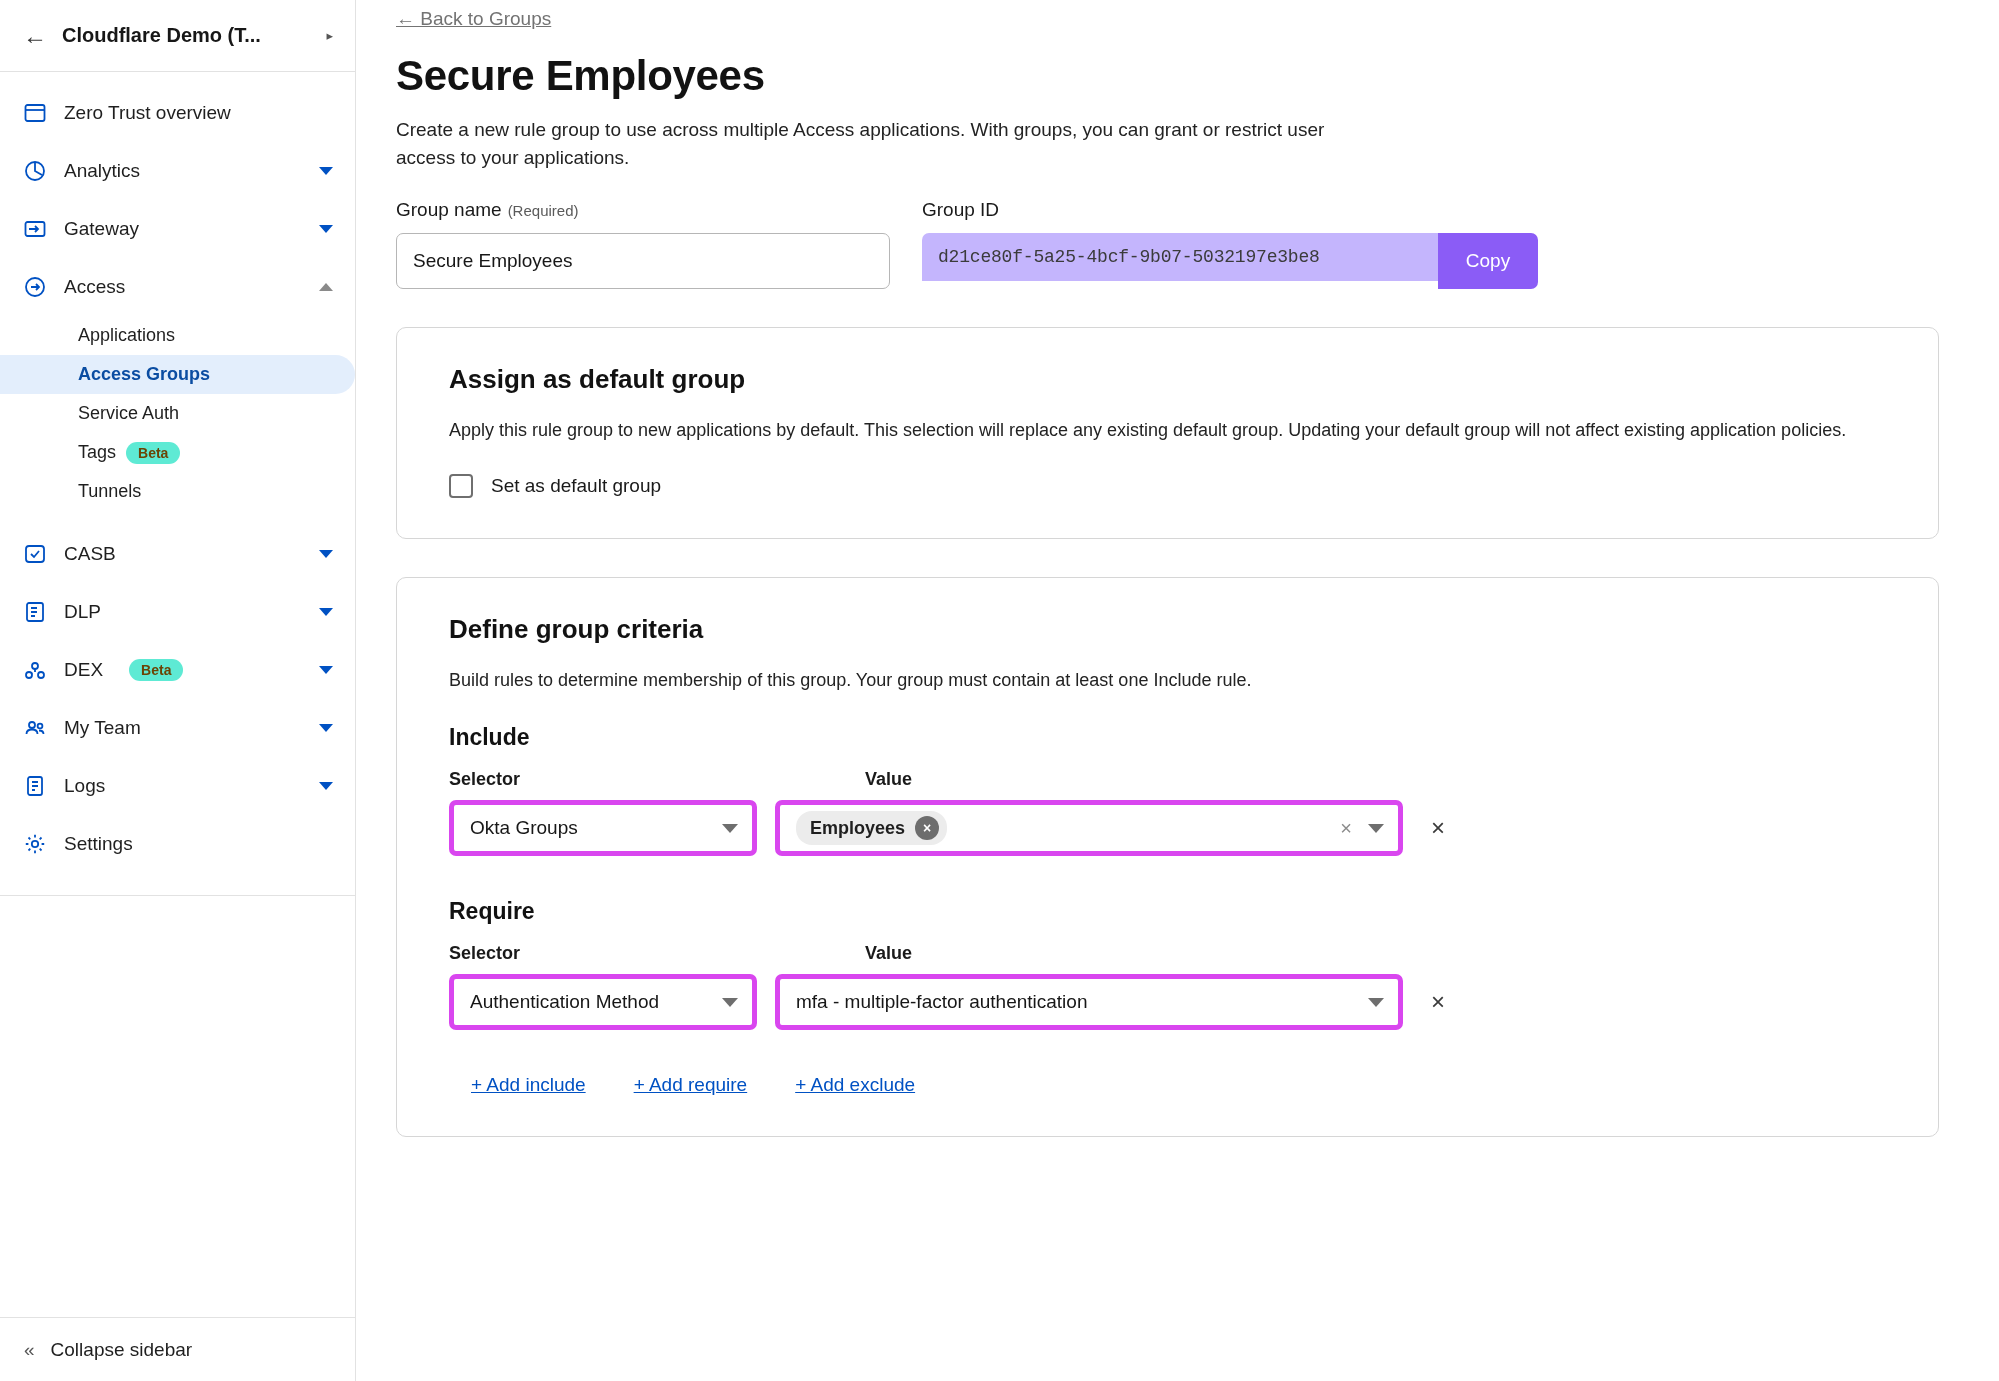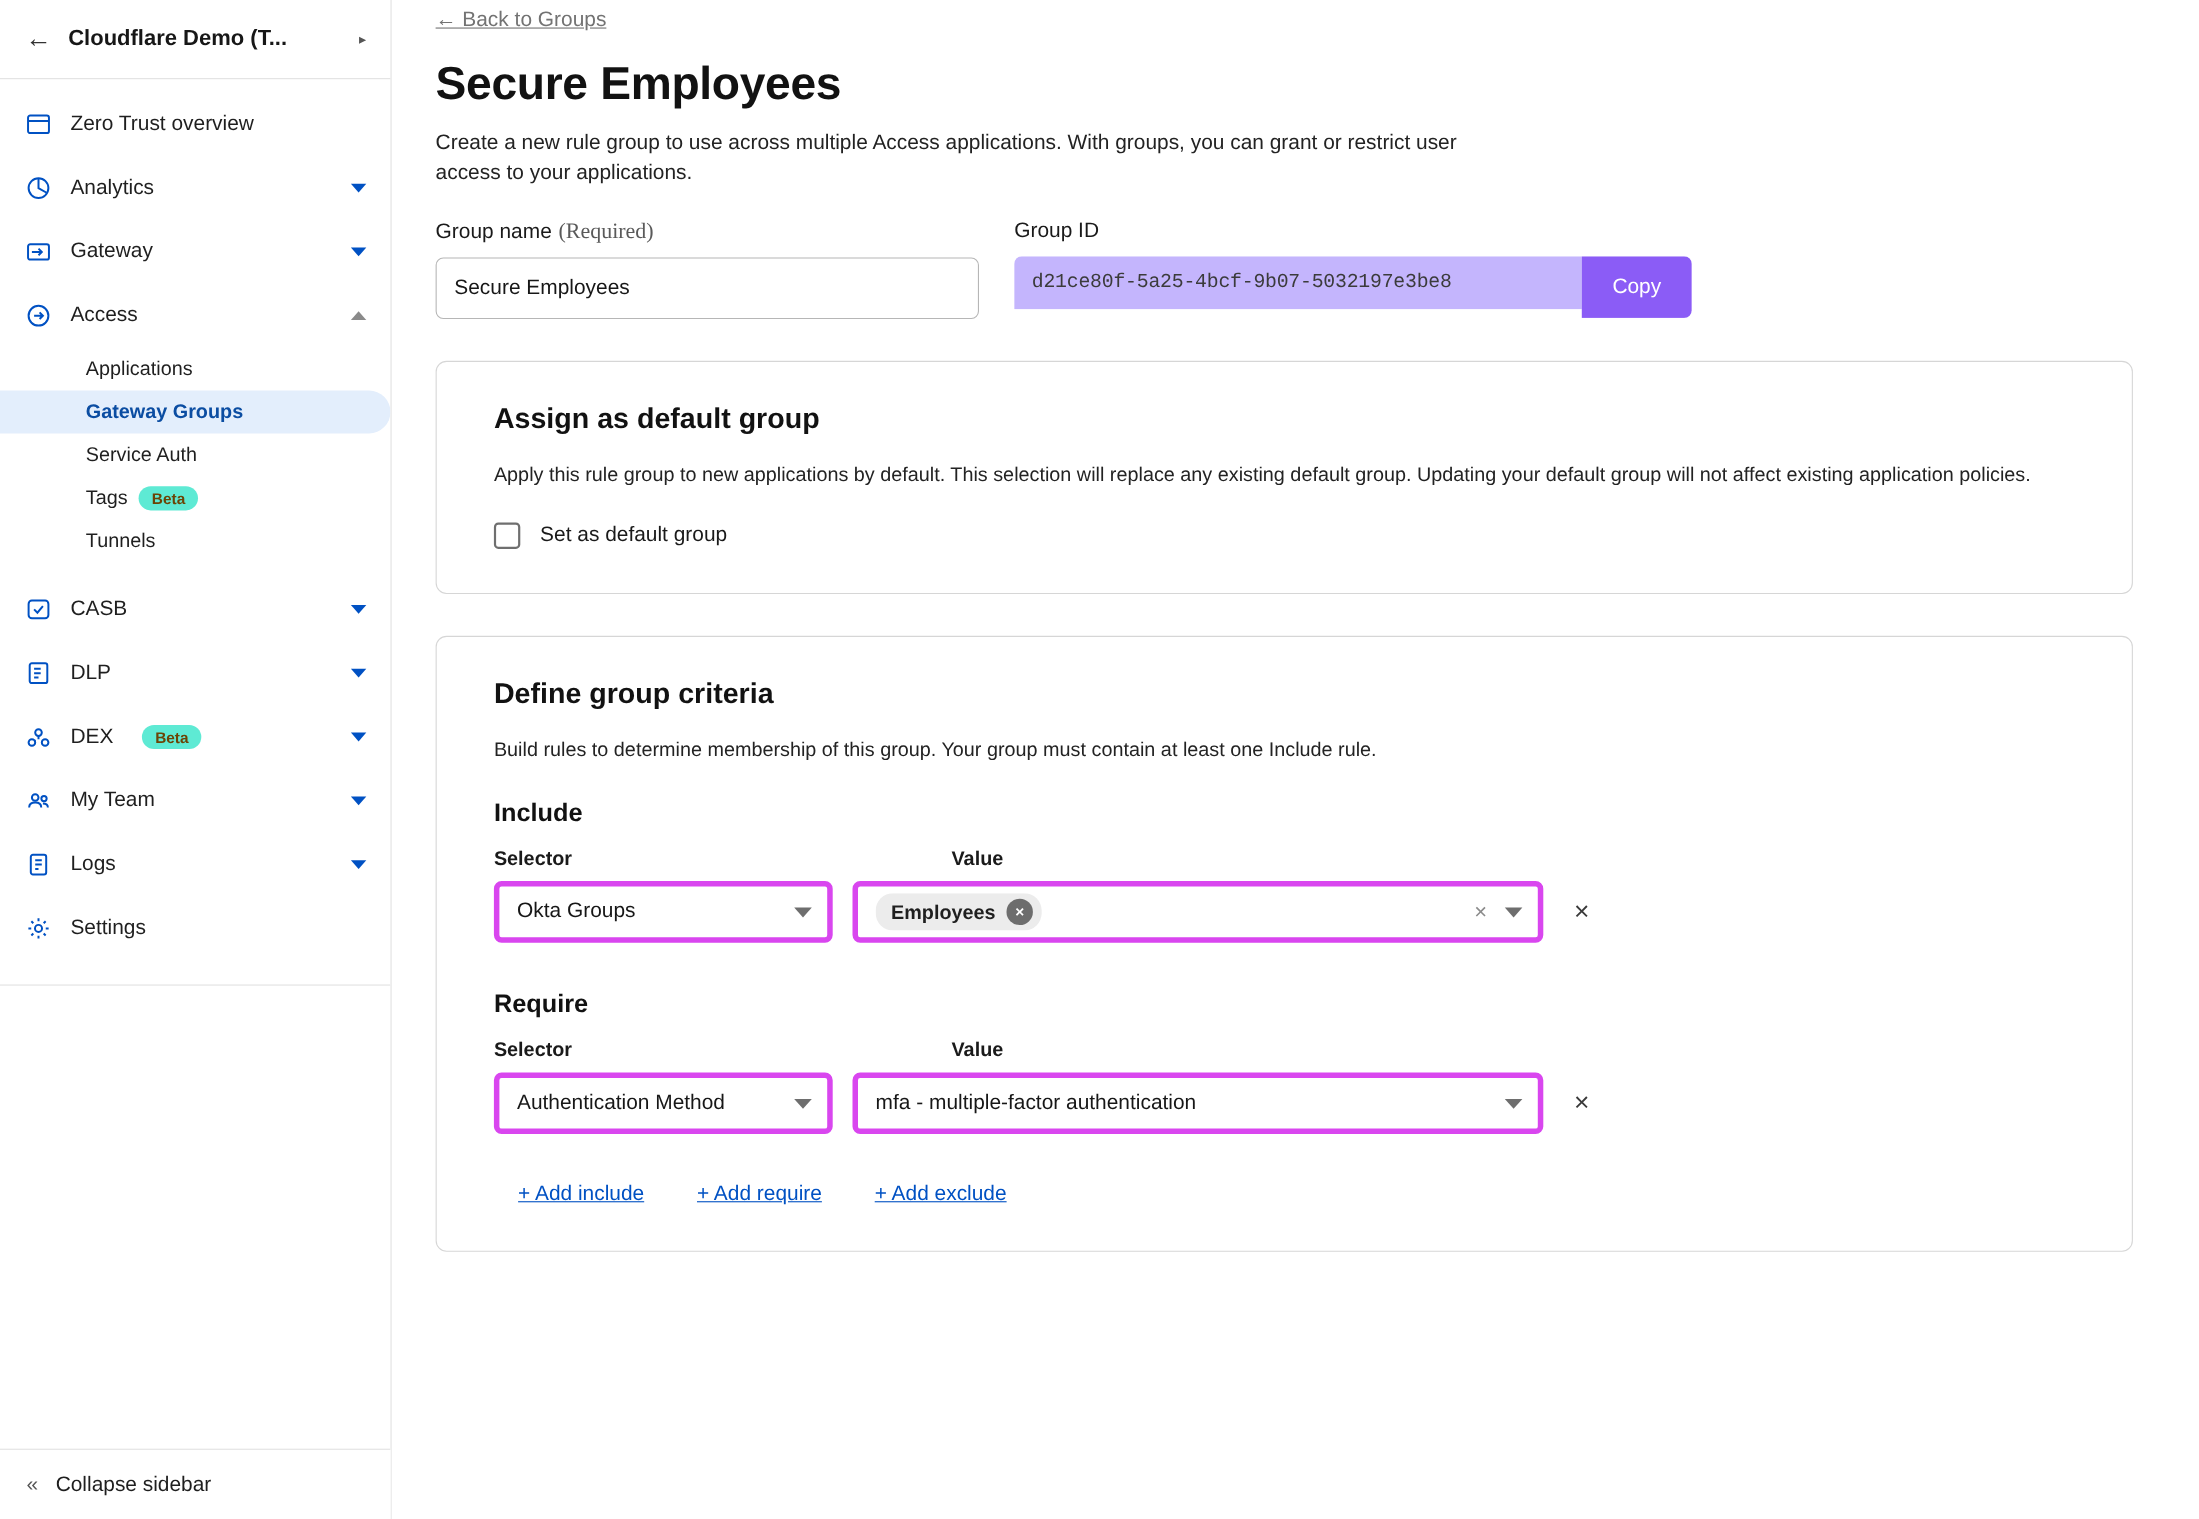--- a/index.html
+++ b/index.html
@@ -164,25 +164,24 @@
     display: flex;
     gap: 32px;
     align-items: flex-start;
   }
   .label-strong {
     font-size: 19px;
     font-weight: normal;
     color: #1a1a1a;
   }
   .label-req {
-    font-size: 20px;
+    font-size: 15px;
     font-weight: normal;
     color: #5a5a5a;
     margin-left: 6px;
-    font-family: Liberation Serif, serif;
   }
   .text-input {
     width: 494px;
     height: 56px;
     border: 1px solid #b6b6b6;
     border-radius: 7px;
     padding: 0 16px;
     font-size: 19px;
     color: #171717;
     font-family: "Liberation Sans", sans-serif;
@@ -397,21 +396,21 @@
           </svg>
         </span>
         <span class="lbl">Access</span>
         <span class="nav-caret up"></span>
       </div>
 
       <div class="sub-item">
         <span>Applications</span>
       </div>
       <div class="sub-item active">
-        <span>Gateway Groups</span>
+        <span>Access Groups</span>
       </div>
       <div class="sub-item">
         <span>Service Auth</span>
       </div>
       <div class="sub-item">
         <span>Tags</span>
         <span class="badge">Beta</span>
       </div>
       <div class="sub-item">
         <span>Tunnels</span>

